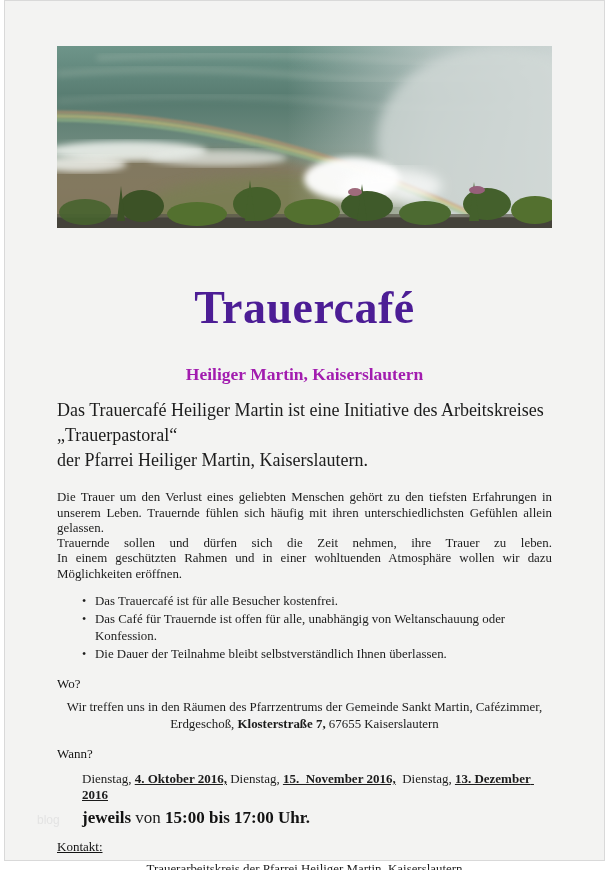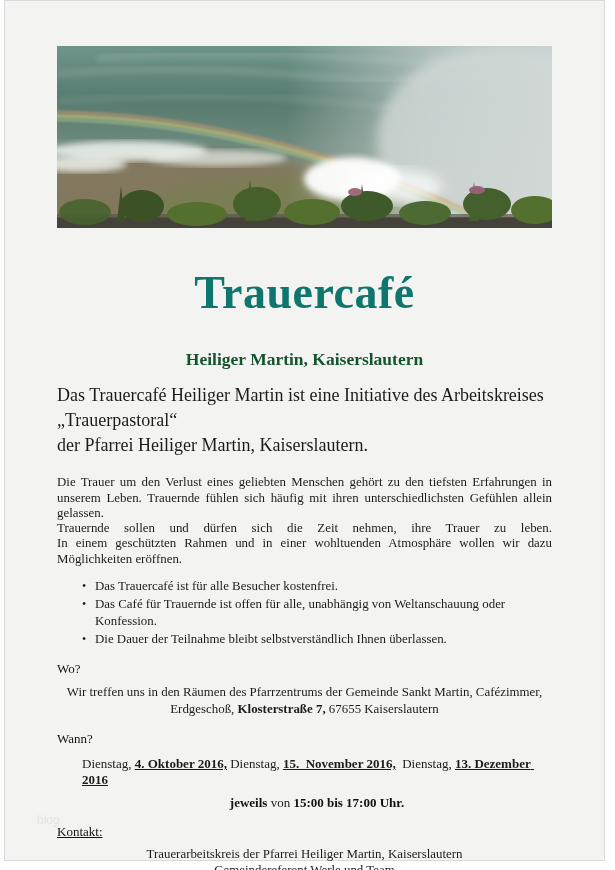--- a/index.html
+++ b/index.html
@@ -3,37 +3,37 @@
 <meta charset="utf-8">
 <style>
   html,body{margin:0;padding:0;background:#ffffff;}
   body{width:615px;height:870px;position:relative;overflow:hidden;
        font-family:"Liberation Serif","DejaVu Serif",serif;color:#1c1c1c;}
   .page{position:absolute;left:4px;top:0;width:601px;height:861px;
         background:#f3f3f2;border:1px solid #d9d9d9;box-sizing:border-box;}
   .content{padding:45px 52px 0 52px;}
   .photo{width:495px;height:182px;overflow:hidden;background:#6e958a;}
   .photo svg{display:block;}
-  h1.title{margin:41px 0 0 0;font-size:46px;line-height:1.05;font-weight:700;
-           text-align:center;color:#0f766e;letter-spacing:.5px;}
-  h2.subtitle{margin:32px 0 0 0;font-size:17.5px;font-weight:700;text-align:center;color:#14532d;}
+  h1.title{margin:56px 0 0 0;font-size:46px;line-height:1.05;font-weight:700;
+           text-align:center;color:#4c1d95;letter-spacing:.5px;}
+  h2.subtitle{margin:32px 0 0 0;font-size:17.5px;font-weight:700;text-align:center;color:#a21caf;}
   .intro{margin:13px 0 0 0;font-size:18px;line-height:25px;text-align:left;}
   .paras{margin-top:17px;font-size:12.9px;line-height:15.3px;}
   .para{text-align:justify;}
   .para.stretch{text-align-last:justify;}
   ul.bullets{margin:11px 0 0 0;padding:0 0 0 25px;list-style:none;font-size:12.9px;line-height:17.5px;}
   ul.bullets li{position:relative;padding-left:13px;}
   ul.bullets li::before{content:"•";position:absolute;left:0;top:0;font-size:12px;}
   .sec-head{margin:13px 0 0 0;font-size:13px;font-weight:400;color:#141414;}
   .sec-head.underline{text-decoration:underline;}
   .centered{margin:7px 0 0 0;font-size:12.9px;line-height:17px;text-align:center;}
   .dates{margin:9px 0 0 0;padding-left:25px;font-size:13px;line-height:16px;white-space:pre-wrap;}
   .dates b,.times b{color:#121212;}
   .dates .date{font-weight:700;text-decoration:underline;}
-  .times{margin:7px 0 0 0;padding-left:25px;font-size:13px;line-height:16px;text-align:center;}
+  .times{margin:7px 0 0 0;padding-left:25px;font-size:17px;line-height:16px;}
   .contact-block{margin:7px 0 0 0;font-size:12.9px;line-height:15.5px;text-align:center;}
   .watermark{position:absolute;left:32px;top:812px;font-size:12px;color:#e3e3e3;
              font-family:"Liberation Sans","DejaVu Sans",sans-serif;}
 </style>
 </head>
 <body>
 
 <div class="page">
   <div class="content">
 

